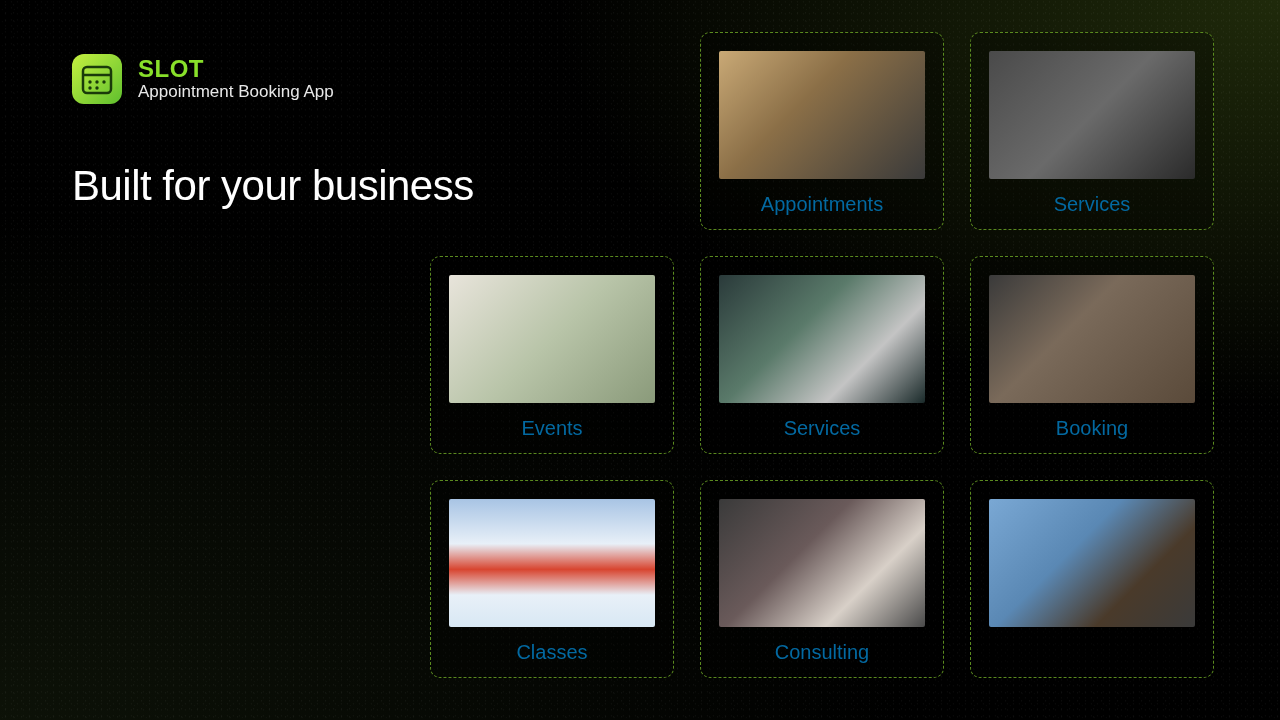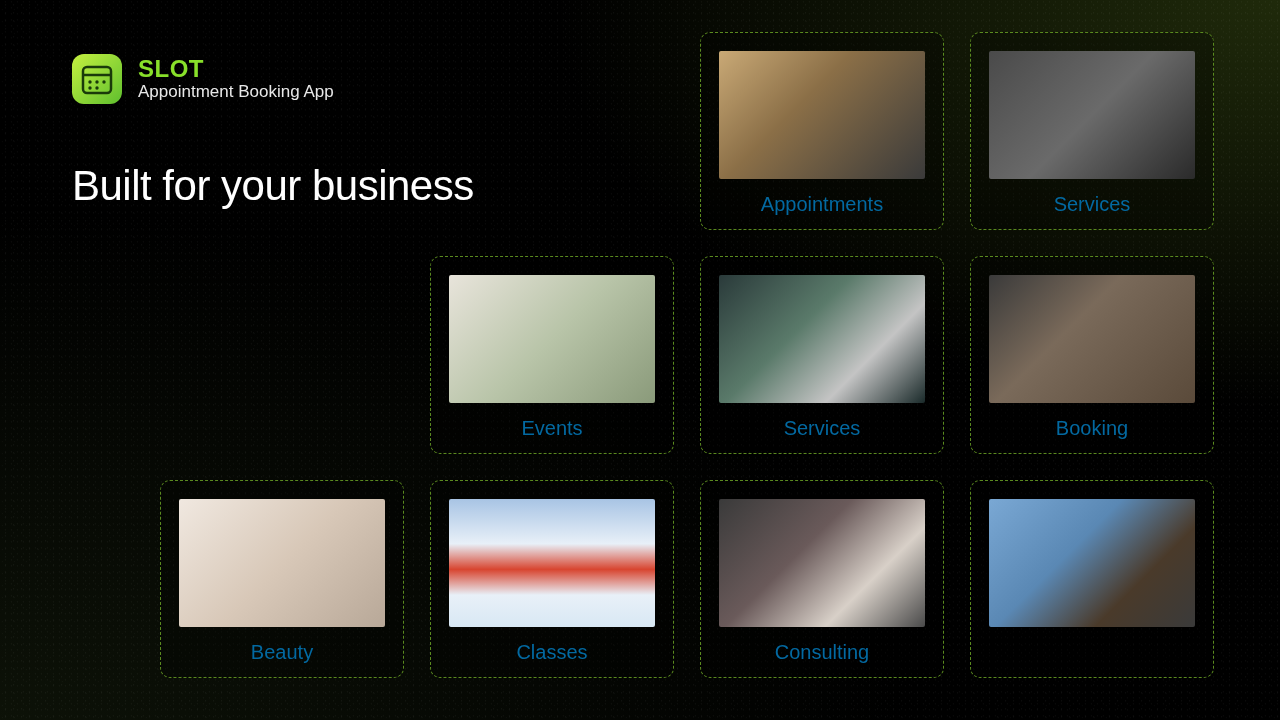--- a/index.html
+++ b/index.html
@@ -170,24 +170,20 @@
       <div class="card-label">Services</div>
     </div>
     <div class="card">
       <div class="card-img img-classes"></div>
       <div class="card-label">Booking</div>
     </div>
   </div>
 
   <div class="row">
     <div class="card">
-      <div class="card-img img-beauty"></div>
-      <div class="card-label">Beauty</div>
-    </div>
-    <div class="card">
       <div class="card-img img-rentals"></div>
       <div class="card-label">Classes</div>
     </div>
     <div class="card">
       <div class="card-img img-consulting"></div>
       <div class="card-label">Consulting</div>
     </div>
     <div class="card">
       <div class="card-img img-other"></div>
     </div>

